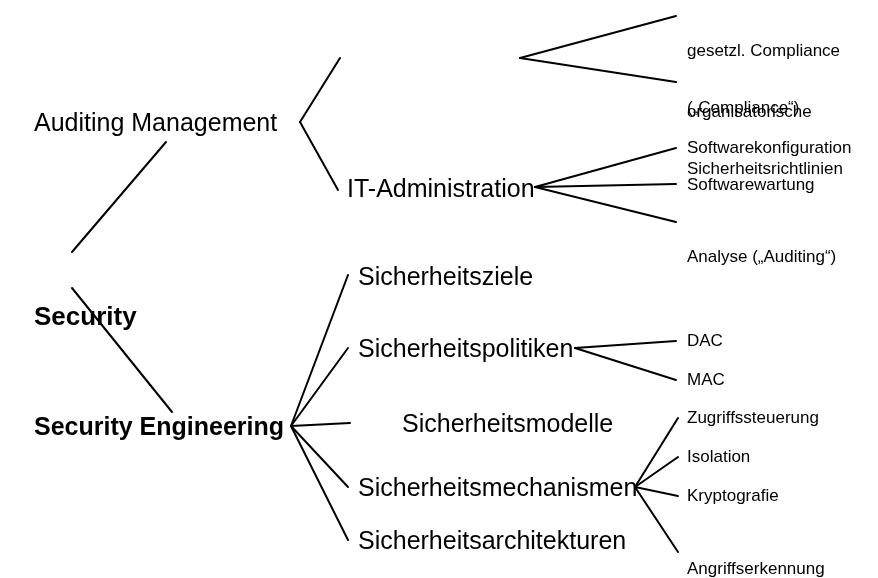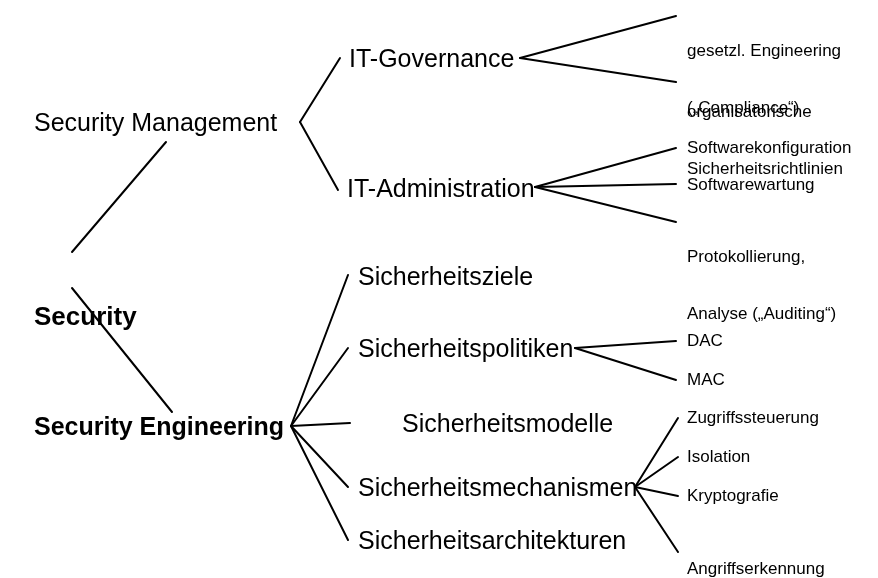--- a/index.html
+++ b/index.html
@@ -58,44 +58,42 @@
 
       <line x1="635" y1="487" x2="678" y2="418"></line>
       <line x1="635" y1="487" x2="678" y2="457"></line>
       <line x1="635" y1="487" x2="678" y2="496"></line>
       <line x1="635" y1="487" x2="678" y2="552"></line>
     </g>
   </svg>
 
   <div class="node lvl-root" style="left:34px; top:256px;margin-top:46px;">Security</div>
 
-  <div class="node lvl-1" style="left:34px; top:108px;">Security Management</div>
+  <div class="node lvl-1" style="left:34px; top:108px;">Auditing Management</div>
 
   <div class="node lvl-1" style="left:34px; top:412px;font-weight:bold;">Security Engineering</div>
 
-  <div class="node lvl-2" style="left:349px; top:44px;">IT-Governance</div>
 
   <div class="node lvl-2" style="left:347px; top:174px;">IT-Administration</div>
 
   <div class="node lvl-3" style="left:687px; top:3px;">
-    <span class="l2">gesetzl. Engineering</span>
+    <span class="l2">gesetzl. Compliance</span>
     <span class="l2">(„Compliance“)</span>
   </div>
 
   <div class="node lvl-3" style="left:687px; top:64px;">
     <span class="l2">organisatorische</span>
     <span class="l2">Sicherheitsrichtlinien</span>
   </div>
 
   <div class="node lvl-3" style="left:687px; top:138px;">Softwarekonfiguration</div>
 
   <div class="node lvl-3" style="left:687px; top:175px;">Softwarewartung</div>
 
   <div class="node lvl-3" style="left:687px; top:209px;">
-    <span class="l2">Protokollierung,</span>
     <span class="l2">Analyse („Auditing“)</span>
   </div>
 
   <div class="node lvl-2" style="left:358px; top:262px;">Sicherheitsziele</div>
 
   <div class="node lvl-2" style="left:358px; top:334px;">Sicherheitspolitiken</div>
 
   <div class="node lvl-2" style="left:358px; top:409px;margin-left:44px;">Sicherheitsmodelle</div>
 
   <div class="node lvl-2" style="left:358px; top:473px;">Sicherheitsmechanismen</div>

